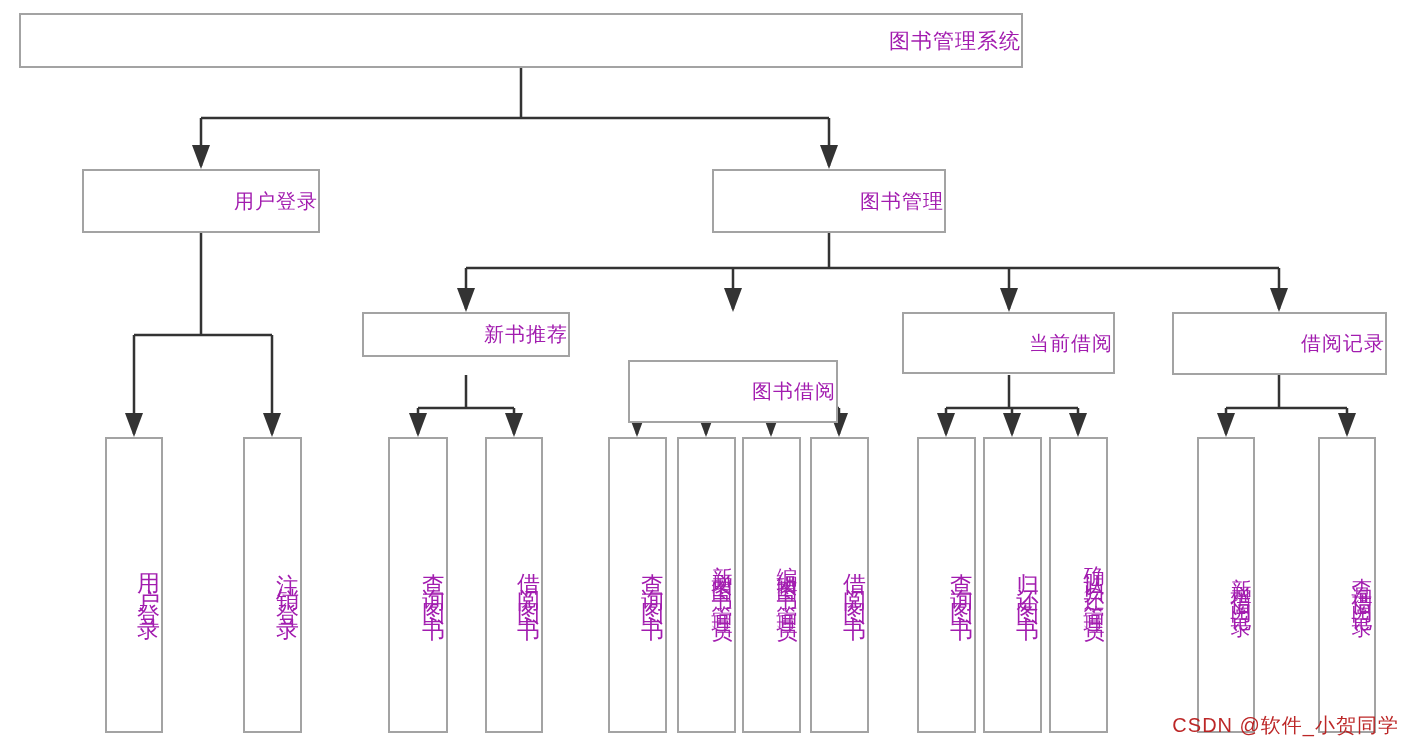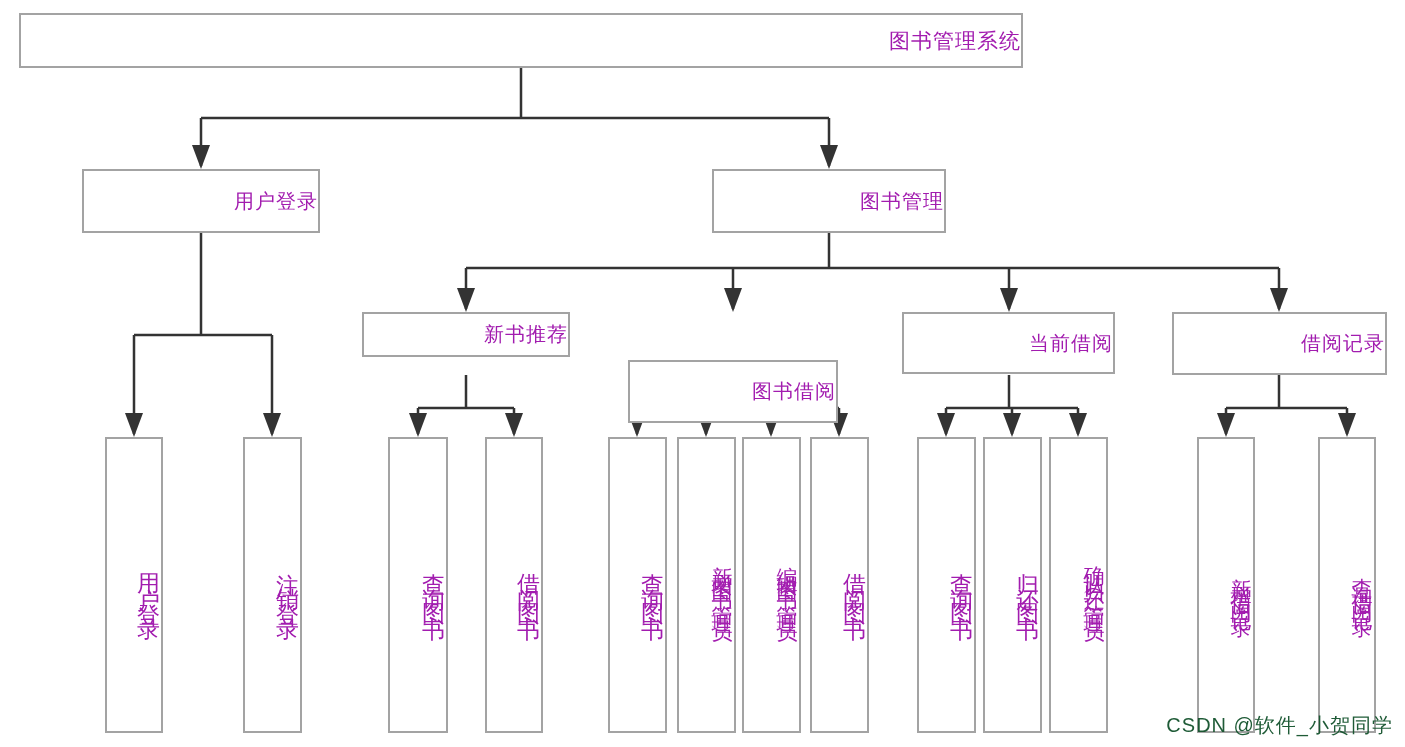--- a/index.html
+++ b/index.html
@@ -36,24 +36,24 @@
     font-size: 23px;
     letter-spacing: 15px;
     line-height: 1.1;
   }
   .leaf-node.long .v {
     font-size: 21px;
     letter-spacing: 8px;
   }
   #watermark {
     position: absolute;
-    right: 12px;
+    right: 6px;
     top: 712px;
     font-size: 20px;
-    color: #14532d;
+    color: #b91c1c;
     letter-spacing: 1px;
     z-index: 5;
     opacity: 0.95;
   }
 </style>
 </head>
 <body>
 
 <div id="canvas">
 

